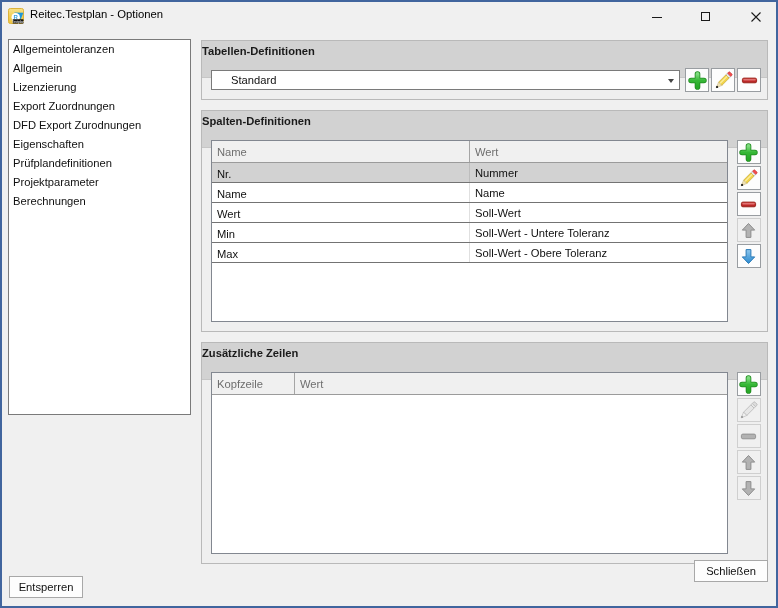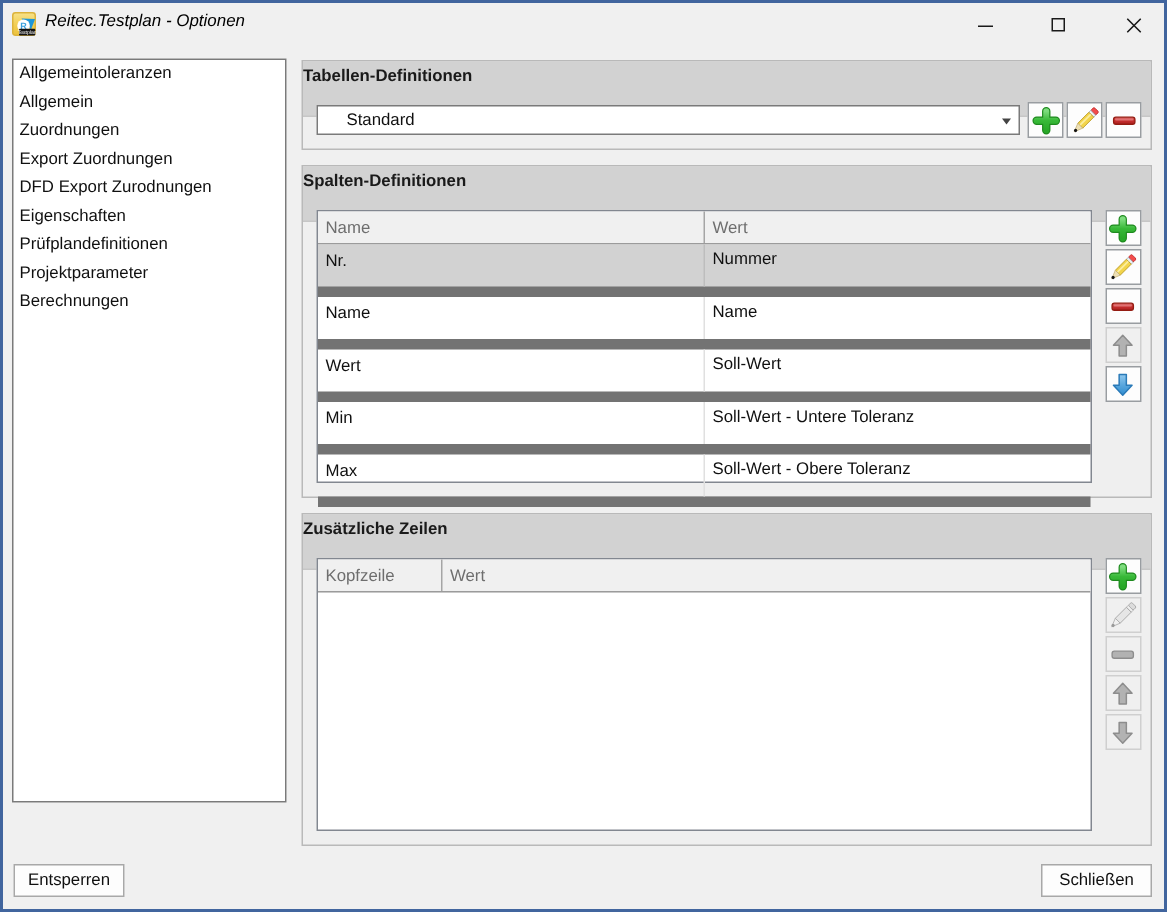--- a/index.html
+++ b/index.html
@@ -3,23 +3,23 @@
 <meta charset="utf-8">
 <style>
   * { margin:0; padding:0; box-sizing:border-box; }
   html,body { width:778px; height:608px; overflow:hidden; }
   body { font-family:"Liberation Sans", sans-serif; font-size:11.2px; color:#101010;
          background:#f0f0f0; position:relative; }
   .win { position:absolute; left:0; top:0; width:778px; height:608px;
          border:2px solid #41659e; }
   .abs { position:absolute; }
   
-  .title { left:30px; top:8px; font-size:11.3px; color:#000;font-style:italic; }
-  
-  .listbox { left:8px; top:39px; width:183px; height:496px; background:#fff;
+  .title { left:30px; top:8px; font-size:11.3px; color:#000; }
+  
+  .listbox { left:8px; top:39px; width:183px; height:376px; background:#fff;
              border:1px solid #7a7a7a; }
   .li { height:19px; line-height:19px; padding-left:4px; }
   .li.sel { background:#cfdcf5; border:1px dotted #4a4a4a; line-height:17px; }
   
   .grp { left:201px; width:567px; border:1px solid #b9b9b9; background:#efefef; }
   .ghead { height:37px; line-height:20px; background:#d2d2d2; border-bottom:1px solid #c6c6c6;
            font-weight:bold; color:#1a1a1a; }
   
   .combo { left:211px; top:70px; width:469px; height:20px; background:#fff;
            border:1px solid #7a7a7a; line-height:18px; padding-left:19px; }
@@ -28,21 +28,21 @@
                 border-top:4px solid #444; }
   
   .ib { width:24px; height:24px; background:#fdfdfd; border:1px solid #999da1;
         display:flex; align-items:center; justify-content:center; }
   .ib.dis { background:#f0f0f0; border-color:#cfcfcf; }
   
   .tbl { left:211px; width:517px; height:182px; background:#fff; border:1px solid #828790; }
   .thead { height:22px; background:#f0f0f0; border-bottom:1px solid #9b9b9b;
            color:#6e6e6e; }
   .thead .c1, .trow .c1 { position:absolute; left:5px; top:0; line-height:22px; }
-  .trow { height:35px; border-bottom:7px solid #737373; position:relative; }
+  .trow { height:20px; border-bottom:1px solid #737373; position:relative; }
   .trow div { line-height:20.7px; }
   .vline { position:absolute; top:0; bottom:0; width:1px; }
   
   .btn { background:#fdfdfd; border:1px solid #a8a8a8; text-align:center;
          line-height:20px; height:22px; width:74px; }
 </style>
 </head>
 <body>
 <div class="win"></div>
 <svg width="0" height="0" style="position:absolute">
@@ -123,21 +123,21 @@
 
 <div class="abs" style="left:652px; top:16.5px; width:10px; height:1px; background:#1a1a1a"></div>
 <div class="abs" style="left:701px; top:12px; width:9px; height:9px; border:1px solid #1a1a1a"></div>
 <svg class="abs" style="left:751px; top:12px" width="10" height="10" viewBox="0 0 10 10">
   <path d="M0.5 0.5 L9.5 9.5 M9.5 0.5 L0.5 9.5" stroke="#1a1a1a" stroke-width="1.1"></path>
 </svg>
 
 <div class="abs listbox">
   <div class="li">Allgemeintoleranzen</div>
   <div class="li">Allgemein</div>
-  <div class="li">Zuordnungen</div>
+  <div class="li">Lizenzierung</div>
   <div class="li">Export Zuordnungen</div>
   <div class="li">DFD Export Zurodnungen</div>
   <div class="li">Eigenschaften</div>
   <div class="li">Prüfplandefinitionen</div>
   <div class="li">Projektparameter</div>
   <div class="li">Berechnungen</div>
 </div>
 
 <div class="abs grp" style="top:39.5px; height:60px;">
   <div class="ghead">Tabellen-Definitionen</div>
@@ -250,13 +250,13 @@
       <use href="#ic-up-g"></use>
     </svg>
   </div>
 <div class="abs ib dis" style="left:736.5px; top:476px;">
     <svg width="19" height="19">
       <use href="#ic-down-g"></use>
     </svg>
   </div>
 
 <div class="abs btn" style="left:9px; top:576px;">Entsperren</div>
-<div class="abs btn" style="left:694px; top:576px;">Schließen</div>
+<div class="abs btn" style="left:694px; top:560px;">Schließen</div>
 
 </body></html>

